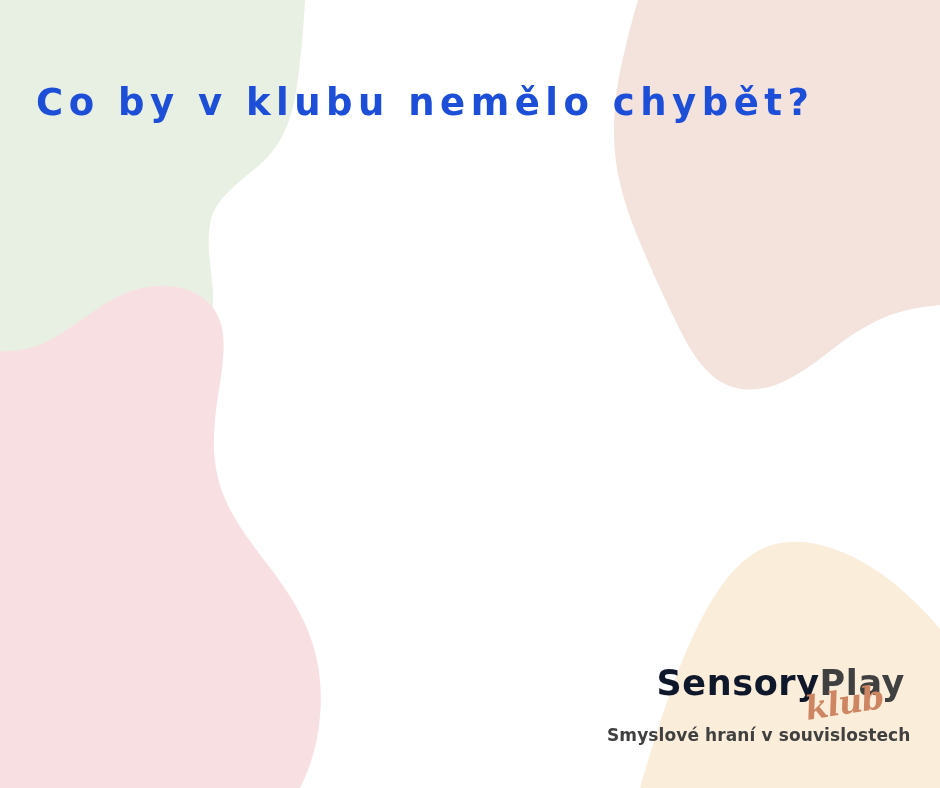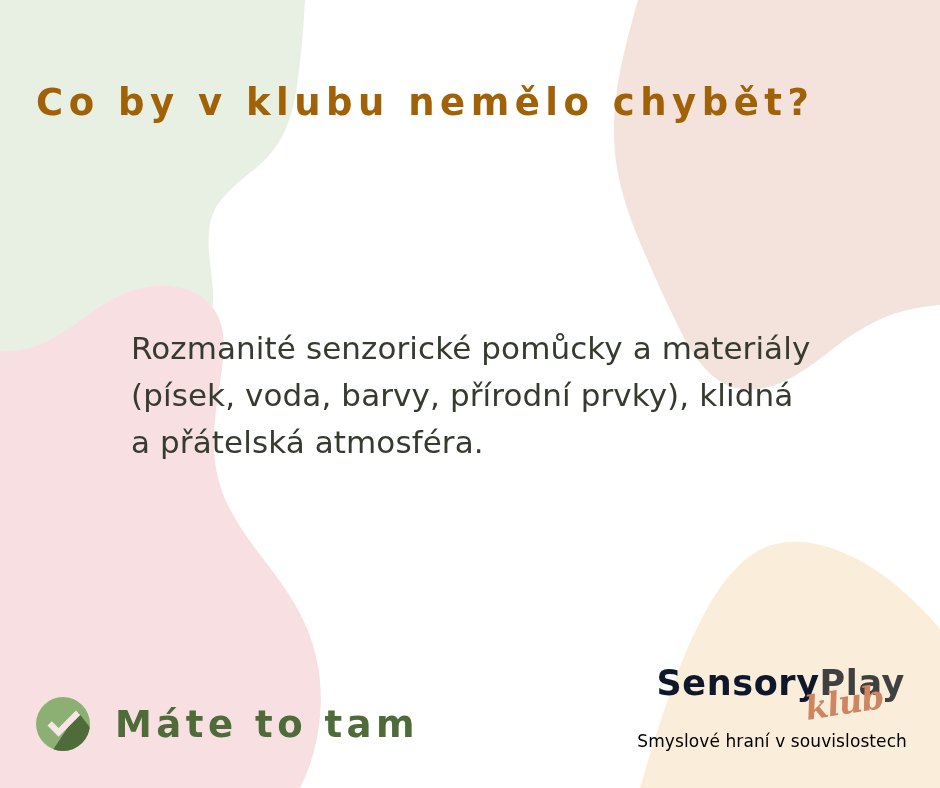--- a/index.html
+++ b/index.html
@@ -29,21 +29,21 @@
 
   
   .headline {
     position: absolute;
     left: 36px;
     top: 80px;
     width: 860px;
     font-size: 37px;
     font-weight: 700;
     letter-spacing: 5.5px;
-    color: #a16207;
+    color: #1d4ed8;
     line-height: 1.25;
     white-space: nowrap;
   }
 
   
   .body-copy {
     position: absolute;
     left: 131px;
     top: 325px;
     width: 680px;
@@ -104,24 +104,24 @@
     font-family: "DejaVu Serif", "Liberation Serif", serif;
     font-style: italic;
     font-weight: 700;
     font-size: 33px;
     color: #cd8661;
     letter-spacing: -1px;
     transform: rotate(-9deg);
     line-height: 1;
   }
   .logo-tagline {
-    margin-top: 30px;
+    margin-top: 24px;
     font-size: 17px;
-    font-weight: 400;
-    color: #000000;
+    font-weight: 700;
+    color: #404040;
     letter-spacing: 0.1px;
     white-space: nowrap;
     text-align: right;
   }
 </style>
 </head>
 <body>
 
 <div class="slide">
 
@@ -143,38 +143,21 @@
              C152,283 128,290 108,302 C86,315 68,331 48,341
              C32,349 16,352 0,351 Z"></path>
     <path fill="#faedda" d="M940,788 L640,788 C648,760 657,731 667,702
              C678,670 690,640 704,614 C719,586 736,564 756,552
              C780,538 808,540 834,549 C860,558 884,574 904,592
              C918,604 930,617 940,629 Z"></path>
   </svg>
 
   <div class="headline">Co by v klubu nemělo chybět?</div>
 
-  <div class="body-copy">Rozmanité senzorické pomůcky a materiály (písek, voda, barvy, přírodní prvky), klidná a přátelská atmosféra.</div>
 
-  <div class="answer-badge">
-    <svg class="check-icon" viewBox="0 0 60 60" xmlns="http://www.w3.org/2000/svg">
-      <defs>
-        <clipPath id="circle-clip">
-          <circle cx="30" cy="30" r="27"></circle>
-        </clipPath>
-      </defs>
-      <circle cx="30" cy="30" r="27" fill="#8cb073"></circle>
-      <g clip-path="url(#circle-clip)">
-        <path fill="#4e6b39" d="M45,18 L62,40 L62,62 L16,62 Z"></path>
-      </g>
-      <path fill="#f7e6e6" d="M14.5,31.5 L18.8,27.2 L25.6,34.0 L43.0,16.6 L47.3,21.0
-               L25.6,42.7 Z"></path>
-    </svg>
-    <div class="answer-label">Máte to tam</div>
-  </div>
 
   <div class="logo">
     <div class="logo-wordmark">
       <span class="logo-sensory">Sensory</span><span class="logo-play">Play</span>
       <span class="logo-klub">klub</span>
     </div>
     <div class="logo-tagline">Smyslové hraní v souvislostech</div>
   </div>
 
 </div>

